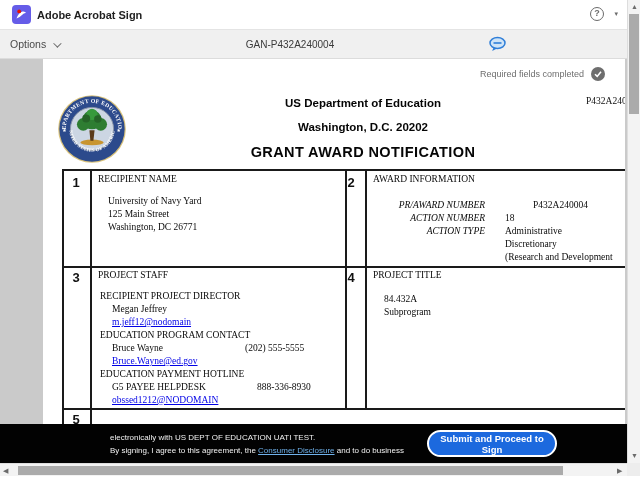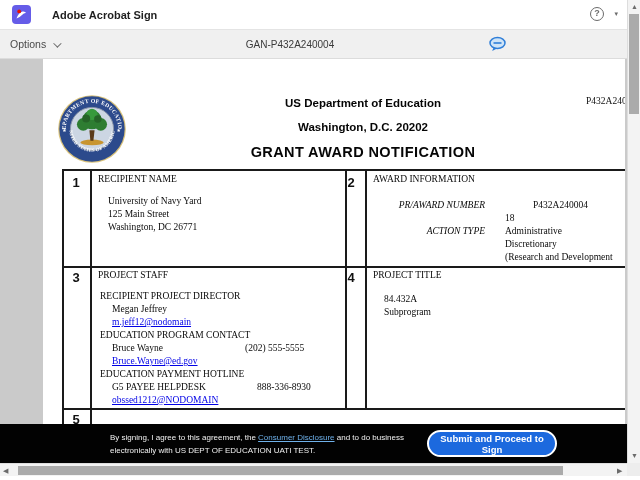--- a/index.html
+++ b/index.html
@@ -3,21 +3,21 @@
 <meta charset="utf-8">
 <style>
   * { margin:0; padding:0; box-sizing:border-box; }
   html,body { width:640px; height:480px; overflow:hidden; }
   body { font-family:"Liberation Sans", sans-serif; }
   .screen { position:relative; width:640px; height:480px; background:#fff; overflow:hidden; }
 
   
   .topbar { position:absolute; left:0; top:0; width:640px; height:30px; background:#fff; border-bottom:1px solid #e4e4e4; }
   .logo { position:absolute; left:12px; top:5px; width:19px; height:19px; }
-  .apptitle { position:absolute; left:37px; top:9px; font-size:11px; font-weight:bold; color:#1f1f1f;margin-left:15px; }
+  .apptitle { position:absolute; left:37px; top:9px; font-size:11px; font-weight:bold; color:#1f1f1f; }
   .helpwrap { position:absolute; right:22px; top:7px; width:28px; height:16px; cursor:pointer; }
   .helpcircle { position:absolute; left:0; top:0; width:14px; height:14px; border:1.4px solid #6b6b6b; border-radius:50%; color:#6b6b6b; font-size:9px; font-weight:bold; text-align:center; line-height:11px; }
   .helpcaret { position:absolute; right:0; top:3px; font-size:7px; color:#6b6b6b; }
 
   
   .optionsbar { position:absolute; left:0; top:30px; width:640px; height:29px; background:#f0f0f0; border-bottom:1px solid #dcdcdc; }
   .options { position:absolute; left:10px; top:8px; font-size:10.5px; color:#4a4a4a; cursor:pointer; }
   .chev { display:inline-block; width:6px; height:6px; border-right:1.4px solid #6b6b6b; border-bottom:1.4px solid #6b6b6b; transform:rotate(45deg) translateY(-2px); margin-left:7px; }
   .docname { position:absolute; left:0; top:9px; width:580px; text-align:center; font-size:10px; color:#3a3a3a; }
   .chaticon { position:absolute; left:488px; top:36px; cursor:pointer; }
@@ -145,20 +145,21 @@
         <div class="boxnum" style="left:1px;top:6px;">1</div>
         <div class="cellhdr" style="left:36px;top:5px;">RECIPIENT NAME</div>
         <div class="cline" style="left:46px;top:27px;">University of Navy Yard</div>
         <div class="cline" style="left:46px;top:40px;">125 Main Street</div>
         <div class="cline" style="left:46px;top:53px;">Washington, DC 26771</div>
 
         <div class="boxnum" style="left:277px;top:6px;width:24px;">2</div>
         <div class="cellhdr" style="left:311px;top:5px;">AWARD INFORMATION</div>
         <div class="b2label" style="left:297px;top:31px;">PR/AWARD NUMBER</div>
         <div class="b2value" style="top:31px;margin-left:28px;">P432A240004</div>
+        <div class="b2label" style="left:297px;top:44px;">ACTION NUMBER</div>
         <div class="b2value" style="top:44px;">18</div>
         <div class="b2label" style="left:297px;top:57px;">ACTION TYPE</div>
         <div class="b2value" style="top:57px;">Administrative</div>
         <div class="b2value" style="top:70px;">Discretionary</div>
         <div class="b2value" style="top:83px;">(Research and Development</div>
 
         <div class="boxnum" style="left:1px;top:101px;">3</div>
         <div class="cellhdr" style="left:36px;top:101px;">PROJECT STAFF</div>
 
         <div class="cline" style="left:38px;top:122px;">RECIPIENT PROJECT DIRECTOR</div>
@@ -178,28 +179,34 @@
         <div class="boxnum" style="left:277px;top:101px;width:24px;">4</div>
         <div class="cellhdr" style="left:311px;top:101px;">PROJECT TITLE</div>
         <div class="cline" style="left:322px;top:125px;">84.432A</div>
         <div class="cline" style="left:322px;top:138px;">Subprogram</div>
 
         <div class="boxnum" style="left:1px;top:243px;">5</div>
         <div class="cellhdr" style="left:36px;top:242px;margin-top:17px;">KEY PERSONNEL</div>
       </div>
     </div>
 
+    <div class="reqfields">
+      <span>Required fields completed</span><svg class="checkcirc" width="14" height="14" viewBox="0 0 14 14">
+          <circle cx="7" cy="7" r="7" fill="#6e6e6e"></circle>
+          <polyline points="4,7.2 6.2,9.4 10,4.8" fill="none" stroke="#fff" stroke-width="1.6"></polyline>
+        </svg>
+    </div>
   </div>
 
   <div class="footerbar">
     <div class="agree">
+      <div>electronically with US DEPT OF EDUCATION UATI TEST.</div>
       <div>
         <span>By signing, I agree to this agreement, the </span><a href="#">Consumer Disclosure</a><span> and to do business</span>
       </div>
-      <div>electronically with US DEPT OF EDUCATION UATI TEST.</div>
     </div>
     <button class="submitbtn">Submit and Proceed to Sign</button>
   </div>
 
   <div class="vscroll">
     <span class="sarrow" style="left:3px;top:3px;">▲</span>
     <div class="vthumb"></div>
     <span class="sarrow" style="left:3px;top:452px;">▼</span>
   </div>
   <div class="hscroll">

